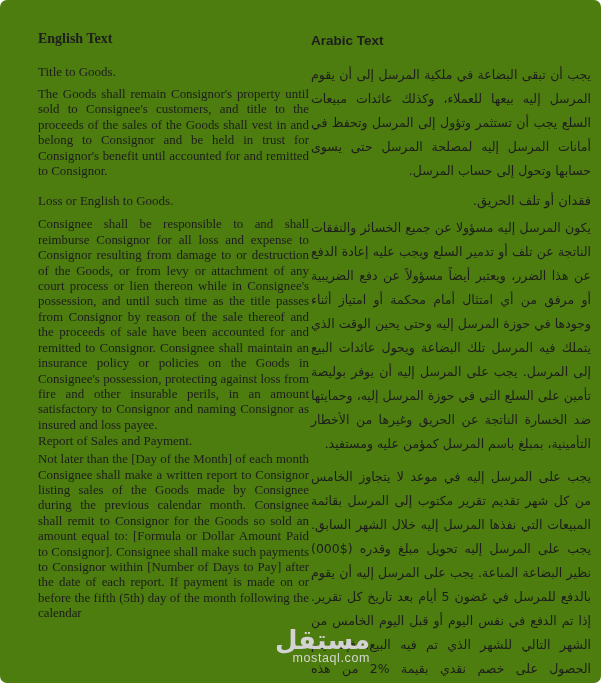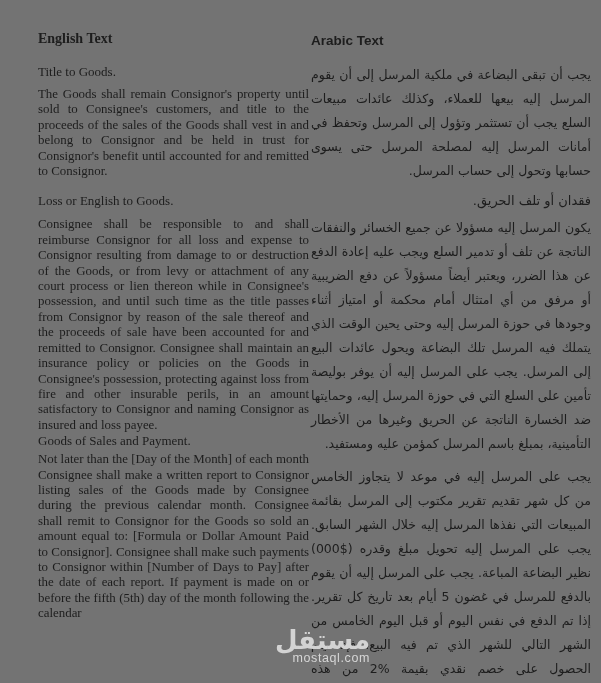--- a/index.html
+++ b/index.html
@@ -1,21 +1,22 @@
 <!DOCTYPE html>
 <html lang="en"><head>
 <meta charset="utf-8">
 <style>
   html,body { margin:0; padding:0; background:#ffffff; }
   .page {
     position:relative;
     width:601px; height:683px;
-    background:#737373;
+    background:#4d7c0f;
     color:#1d1d1d;
     overflow:hidden;
+    border-radius:7px;
   }
 
   
   .col-en {
     position:absolute; left:38px; top:31px; width:271px;
     font-family:"Liberation Serif", serif;
   }
   .en-header {
     font-weight:bold; font-size:14px; line-height:16px;
     margin:0 0 17px 0;
@@ -81,21 +82,21 @@
       <div class="en-h">Title to Goods.</div>
       <p class="en-p">The Goods shall remain Consignor's property until sold to Consignee's customers, and title to the proceeds of the sales of the Goods shall vest in and belong to Consignor and be held in trust for Consignor's benefit until accounted for and remitted to Consignor.</p>
     </div>
 
     <div class="sec-en-2">
       <div class="en-h">Loss or English to Goods.</div>
       <p class="en-p">Consignee shall be responsible to and shall reimburse Consignor for all loss and expense to Consignor resulting from damage to or destruction of the Goods, or from levy or attachment of any court process or lien thereon while in Consignee's possession, and until such time as the title passes from Consignor by reason of the sale thereof and the proceeds of sale have been accounted for and remitted to Consignor. Consignee shall maintain an insurance policy or policies on the Goods in Consignee's possession, protecting against loss from fire and other insurable perils, in an amount satisfactory to Consignor and naming Consignor as insured and loss payee.</p>
     </div>
 
     <div class="sec-en-3">
-      <div class="en-h">Goods of Sales and Payment.</div>
+      <div class="en-h">Report of Sales and Payment.</div>
       <p class="en-p">Not later than the [Day of the Month] of each month Consignee shall make a written report to Consignor listing sales of the Goods made by Consignee during the previous calendar month. Consignee shall remit to Consignor for the Goods so sold an amount equal to: [Formula or Dollar Amount Paid to Consignor]. Consignee shall make such payments to Consignor within [Number of Days to Pay] after the date of each report.  If payment is made on or before the fifth (5th) day of the month following the calendar</p>
     </div>
   </div>
 
   <div class="col-ar">
     <div class="ar-header">Arabic Text</div>
 
     <div class="sec-ar-1">
       <p class="ar-p">يجب أن تبقى البضاعة في ملكية المرسل إلى أن يقوم المرسل إليه بيعها للعملاء، وكذلك عائدات مبيعات السلع يجب أن تستثمر وتؤول إلى المرسل وتحفظ في أمانات المرسل إليه لمصلحة المرسل حتى يسوى حسابها وتحول إلى حساب المرسل.</p>
     </div>

